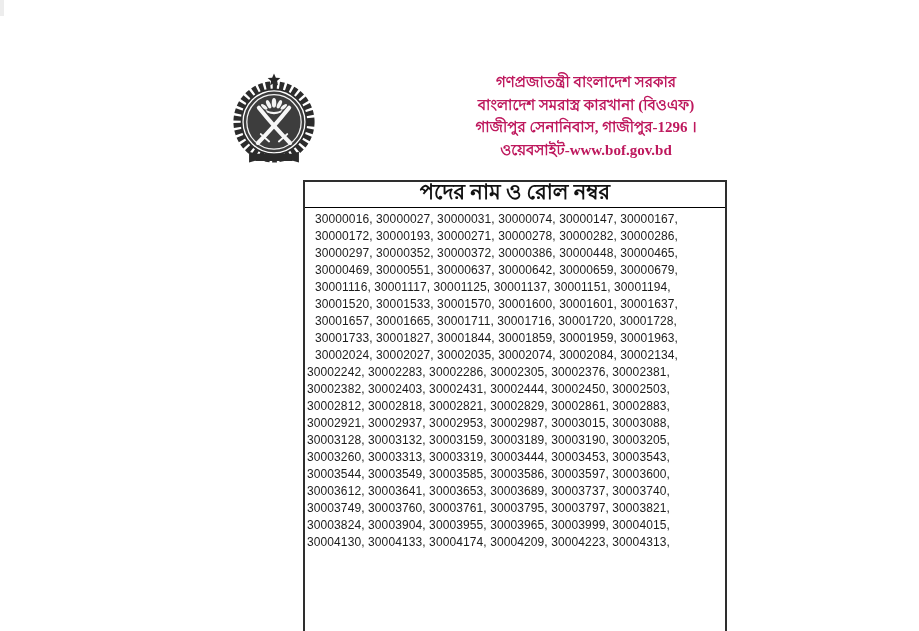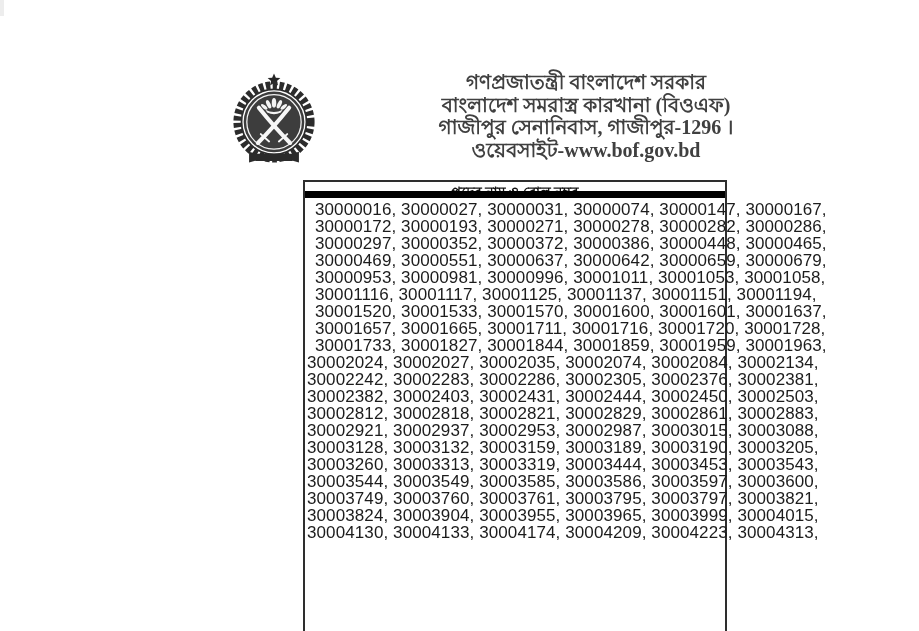--- a/index.html
+++ b/index.html
@@ -24,54 +24,54 @@
     position: absolute;
     left: 230px; top: 72px;
     width: 88px; height: 92px;
     filter: blur(0.2px);
   }
   .org-block {
     position: absolute;
     left: 406px; top: 71px;
     width: 360px;
     text-align: center;
-    font-size: 20px;
+    font-size: 15px;
     line-height: 22.5px;
     font-weight: 600;
-    color: #404040;
+    color: #be185d;
     font-family: "Liberation Serif", "DejaVu Serif", serif;
   }
   .org-line { white-space: nowrap; }
   
   .roll-table {
     position: absolute;
     left: 303px; top: 180px;
     width: 424px;
     height: 460px;              
     border: 2px solid #2e2e2e;
     border-bottom: none;
     background: #ffffff;
   }
   .roll-table-header {
-    height: 16px;
+    height: 26px;
     line-height: 21px;
-    border-bottom: 7px solid #000000;
+    border-bottom: 1px solid #000000;
     text-align: center;
     font-weight: 700;
-    font-size: 14px;
+    font-size: 21px;
     color: #111111;
     font-family: "Liberation Serif", "DejaVu Serif", serif;
     white-space: nowrap;
     overflow: hidden;
   }
   .roll-table-body { padding-top: 3px; }
   .roll-row {
     height: 17px;
     line-height: 17px;
-    font-size: 17px;
+    font-size: 12px;
     letter-spacing: 0.1px;
     white-space: nowrap;
     padding-left: 2px;
     color: #1c1c1c;
   }
   
   .roll-row:nth-child(-n+9) { padding-left: 10px; }
 </style>
 </head>
 <body>
@@ -122,32 +122,32 @@
     <div class="org-line">ওয়েবসাইট-www.bof.gov.bd</div>
   </div>
 
   <div class="roll-table">
     <div class="roll-table-header">পদের নাম ও রোল নম্বর</div>
     <div class="roll-table-body">
       <div class="roll-row">30000016, 30000027, 30000031, 30000074, 30000147, 30000167,</div>
       <div class="roll-row">30000172, 30000193, 30000271, 30000278, 30000282, 30000286,</div>
       <div class="roll-row">30000297, 30000352, 30000372, 30000386, 30000448, 30000465,</div>
       <div class="roll-row">30000469, 30000551, 30000637, 30000642, 30000659, 30000679,</div>
-      <div class="roll-row">30000953, 30000981, 30000996, 30001011, 30001053, 30001058,</div>
       <div class="roll-row">30001116, 30001117, 30001125, 30001137, 30001151, 30001194,</div>
       <div class="roll-row">30001520, 30001533, 30001570, 30001600, 30001601, 30001637,</div>
       <div class="roll-row">30001657, 30001665, 30001711, 30001716, 30001720, 30001728,</div>
       <div class="roll-row">30001733, 30001827, 30001844, 30001859, 30001959, 30001963,</div>
       <div class="roll-row">30002024, 30002027, 30002035, 30002074, 30002084, 30002134,</div>
       <div class="roll-row">30002242, 30002283, 30002286, 30002305, 30002376, 30002381,</div>
       <div class="roll-row">30002382, 30002403, 30002431, 30002444, 30002450, 30002503,</div>
       <div class="roll-row">30002812, 30002818, 30002821, 30002829, 30002861, 30002883,</div>
       <div class="roll-row">30002921, 30002937, 30002953, 30002987, 30003015, 30003088,</div>
       <div class="roll-row">30003128, 30003132, 30003159, 30003189, 30003190, 30003205,</div>
       <div class="roll-row">30003260, 30003313, 30003319, 30003444, 30003453, 30003543,</div>
       <div class="roll-row">30003544, 30003549, 30003585, 30003586, 30003597, 30003600,</div>
+      <div class="roll-row">30003612, 30003641, 30003653, 30003689, 30003737, 30003740,</div>
       <div class="roll-row">30003749, 30003760, 30003761, 30003795, 30003797, 30003821,</div>
       <div class="roll-row">30003824, 30003904, 30003955, 30003965, 30003999, 30004015,</div>
       <div class="roll-row">30004130, 30004133, 30004174, 30004209, 30004223, 30004313,</div>
     </div>
   </div>
 
 </div>
 
 </body></html>

